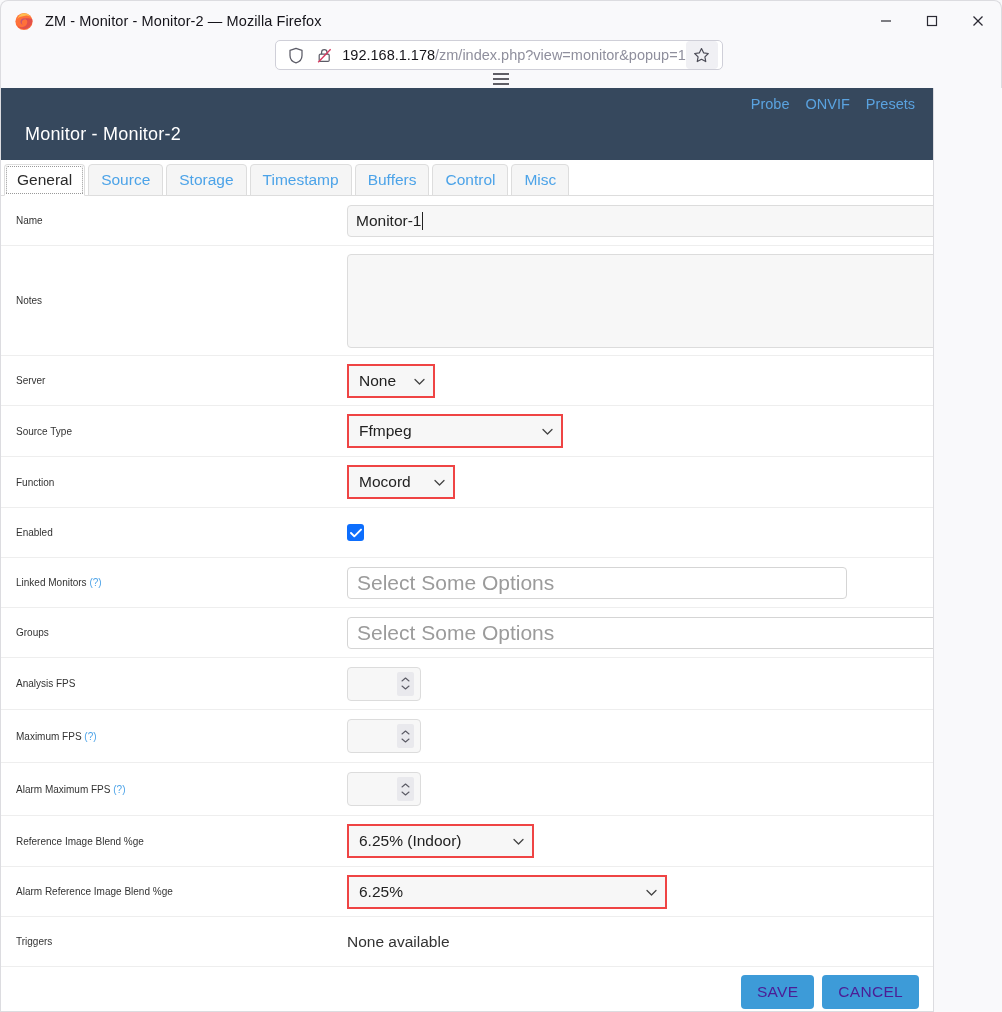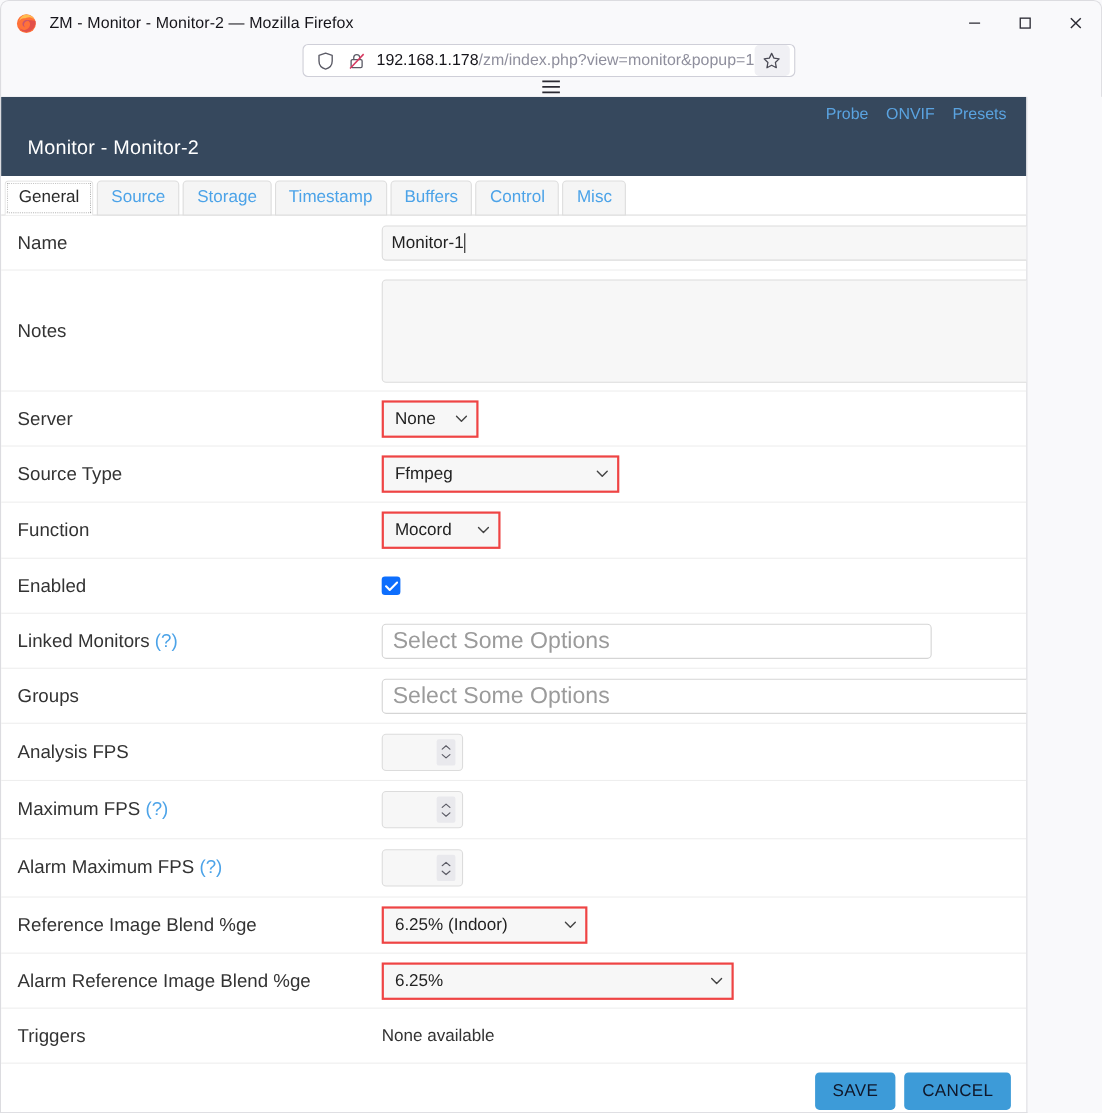--- a/index.html
+++ b/index.html
@@ -105,21 +105,21 @@
   .row {
     display: flex; align-items: center;
     border-bottom: 1px solid #eeeeee;
     padding: 0 0 0 0;
     min-height: 50px;
     position: relative;
   }
   .row-label {
     width: 346px; flex: 0 0 346px;
     padding-left: 15px;
-    font-size: 17px; color: #333333;
+    font-size: 10px; color: #333333;
   }
   .row-label .q { color: #4ca3e8; }
   .row-field { flex: 1 1 auto; display: flex; align-items: center; padding-right: 14px; }
 
   
   .text-input {
     height: 32px; background: #f7f7f7;
     border: 1px solid #dcdcdc; border-radius: 4px;
     font-size: 15.5px; color: #222; padding: 0 8px;
     display: flex; align-items: center;
@@ -168,21 +168,21 @@
   }
   .static-val { font-size: 15.5px; color: #333; }
 
   #footer {
     height: 50px; display: flex; align-items: center;
     justify-content: flex-end; padding-right: 14px; gap: 8px;
     background: #ffffff;
   }
   .btn {
     height: 34px; padding: 0 16px;
-    background: #3d9bd8; color: #0f172a;
+    background: #3d9bd8; color: #4c1d95;
     border: none; border-radius: 4px;
     font-size: 15.5px; font-family: "Liberation Sans", sans-serif;
     display: flex; align-items: center; justify-content: center;
     letter-spacing: .3px;
   }
 </style>
 </head>
 <body>
 
 <div id="browser-window">

